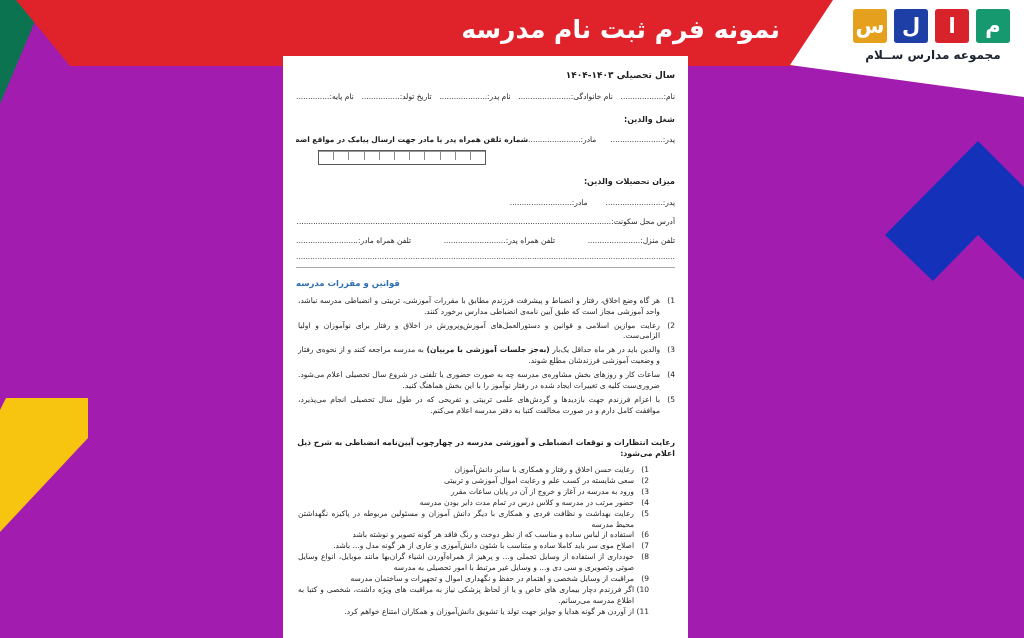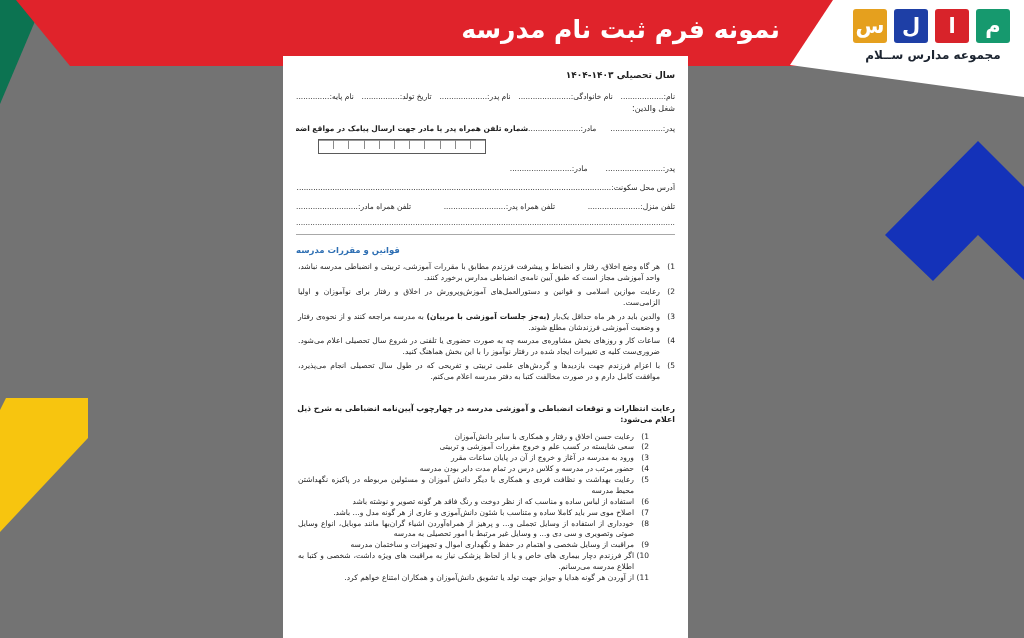--- a/index.html
+++ b/index.html
@@ -1,17 +1,17 @@
 <!DOCTYPE html>
 <html lang="fa"><head>
 <meta charset="utf-8">
 <style>
   html,body{margin:0;padding:0;}
   body{font-family:"DejaVu Sans",sans-serif;}
-  .stage{position:relative;width:1024px;height:638px;background:#737373;overflow:hidden;}
+  .stage{position:relative;width:1024px;height:638px;background:#a21caf;overflow:hidden;}
 
   
   .bg-corner{position:absolute;left:0;top:0;width:90px;height:110px;background:#0c7351;
              clip-path:polygon(0 0,44px 0,0 104px);}
   .bg-yellow{position:absolute;left:0;top:0;width:100px;height:638px;background:#f7c50f;
              clip-path:polygon(6px 398px,88px 398px,88px 438px,0 532px,0 410px);}
   .bg-blue{position:absolute;left:0;top:0;width:1024px;height:638px;background:#1432b9;
            clip-path:polygon(978px 141px,1024px 187px,1024px 280px,978px 235px,933px 281px,885px 235px);}
 
   
@@ -30,21 +30,21 @@
                 font-size:12px;font-weight:bold;color:#1c2430;white-space:nowrap;}
 
   
   .doc{position:absolute;left:283px;top:56px;width:405px;height:582px;background:#ffffff;
        direction:rtl;color:#1f1f1f;padding:10px 13px;box-sizing:border-box;overflow:hidden;
        font-size:7.5px;line-height:1.45;}
   .doc-year{text-align:right;font-weight:bold;font-size:9px;margin-top:3px;}
   .fldrow{display:flex;justify-content:space-between;margin-top:10px;white-space:nowrap;overflow:hidden;}
   .fld{white-space:nowrap;overflow:hidden;}
   .fld .dots{color:#333;}
-  .sec-title{font-weight:normal;font-size:8px;margin-top:0;}
+  .sec-title{font-weight:bold;font-size:8px;margin-top:11px;}
   .split-row{display:flex;justify-content:space-between;align-items:flex-end;margin-top:9px;overflow:hidden;}
   .split-row .left-note{font-weight:bold;white-space:nowrap;}
   .pair{display:flex;gap:14px;white-space:nowrap;}
   .phone-grid{margin-top:5px;margin-right:auto;margin-left:22px;width:166px;height:13px;
               border:1px solid #5a5a5a;display:flex;direction:ltr;background:#fff;box-shadow:inset 0 1px 0 #9a9a9a;}
   .pcell{flex:1;height:9px;}
   .pcell + .pcell{border-left:1px solid #8a8a8a;}
   .addr-row{display:flex;margin-top:8px;overflow:hidden;}
   .addr-row .dots{flex:1;overflow:hidden;white-space:nowrap;}
   .phones-row{display:flex;justify-content:space-between;margin-top:8px;white-space:nowrap;overflow:hidden;}
@@ -111,20 +111,21 @@
         <span class="pcell"></span>
         <span class="pcell"></span>
         <span class="pcell"></span>
         <span class="pcell"></span>
         <span class="pcell"></span>
         <span class="pcell"></span>
         <span class="pcell"></span>
         <span class="pcell"></span>
       </div>
 
+    <div class="sec-title">میزان تحصیلات والدین:</div>
 
     <div class="fldrow" style="justify-content:flex-start;gap:18px;">
         <span class="fld"><span class="lbl">پدر:</span><span class="dots">........................</span></span>
         <span class="fld"><span class="lbl">مادر:</span><span class="dots">..........................</span></span>
       </div>
 
 
     <div class="addr-row">
       <span>آدرس محل سکونت:</span>
       <span class="dots">................................................................................................................................................................</span>
@@ -168,21 +169,21 @@
 
     <div class="expect-title">رعایت انتظارات و توقعات انضباطی و آموزشی مدرسه در چهارچوب آیین‌نامه انضباطی به شرح ذیل اعلام می‌شود:</div>
 
     <div class="rules tight indent">
         <div class="rule">
           <span class="num" dir="ltr">(1</span>
           <span class="txt">رعایت حسن اخلاق و رفتار و همکاری با سایر دانش‌آموزان</span>
         </div>
         <div class="rule">
           <span class="num" dir="ltr">(2</span>
-          <span class="txt">سعی شایسته در کسب علم و خروج مقررات آموزشی و تربیتی</span>
+          <span class="txt">سعی شایسته در کسب علم و رعایت اموال آموزشی و تربیتی</span>
         </div>
         <div class="rule">
           <span class="num" dir="ltr">(3</span>
           <span class="txt">ورود به مدرسه در آغاز و خروج از آن در پایان ساعات مقرر</span>
         </div>
         <div class="rule">
           <span class="num" dir="ltr">(4</span>
           <span class="txt">حضور مرتب در مدرسه و کلاس درس در تمام مدت دایر بودن مدرسه</span>
         </div>
         <div class="rule">

